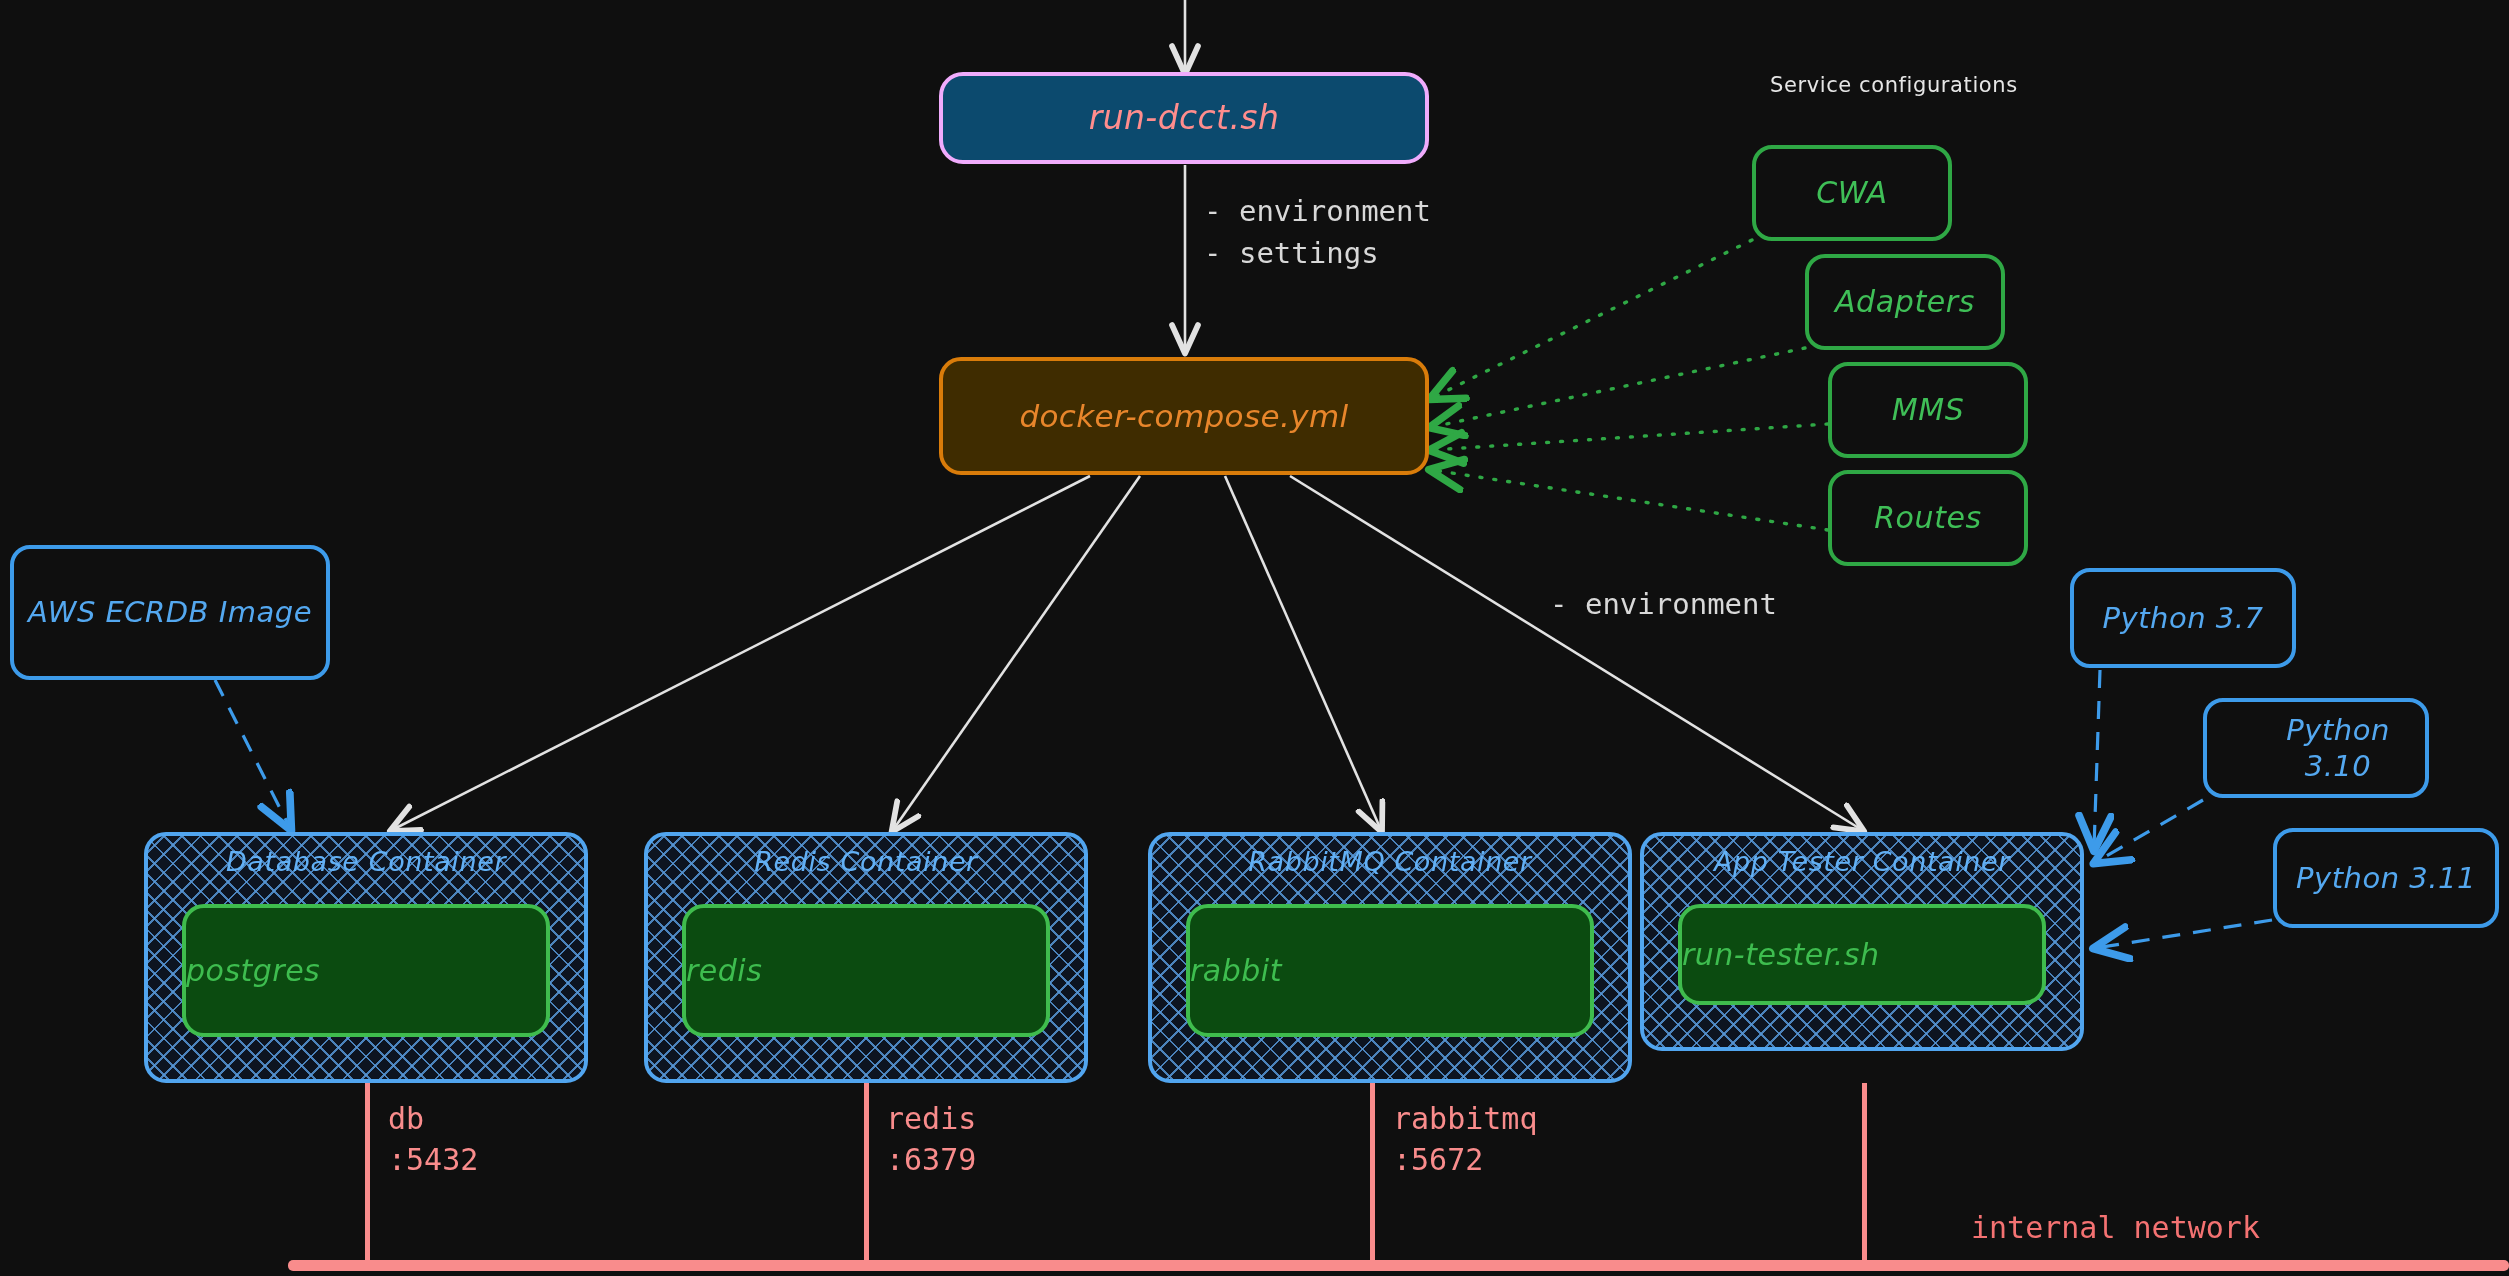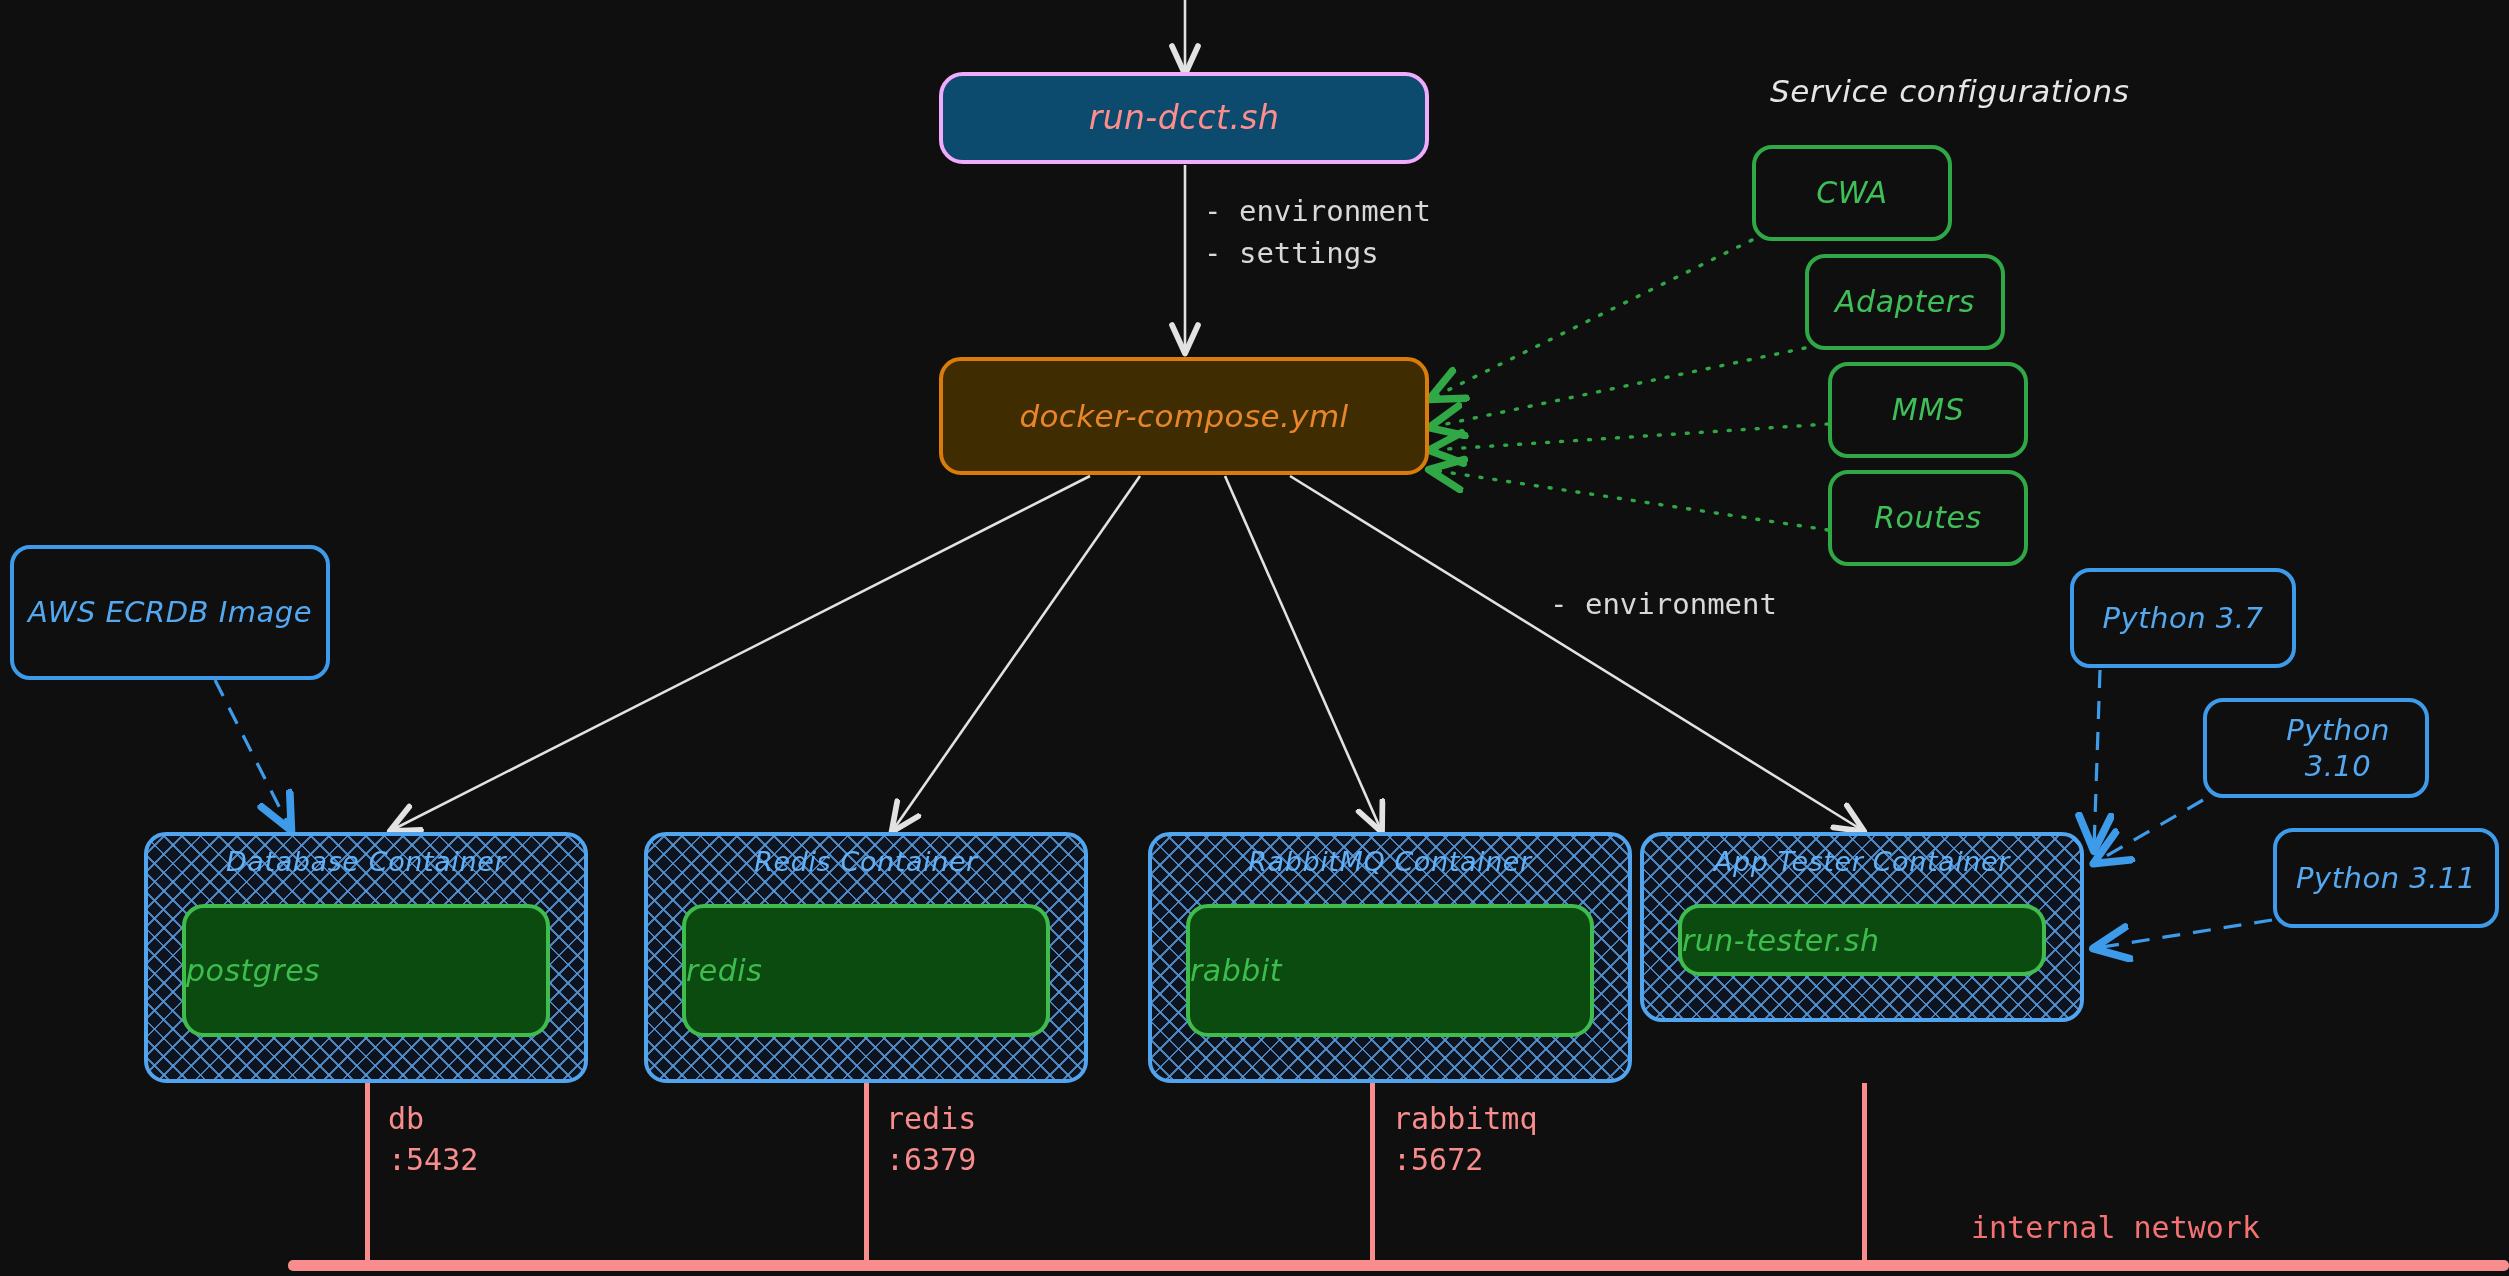--- a/index.html
+++ b/index.html
@@ -152,22 +152,21 @@
     color: #d8d8d8;
     font-family: "DejaVu Sans Mono", monospace;
     font-size: 29px;
     line-height: 1.45;
     white-space: pre;
   }
   .section-title {
     position: absolute;
     color: #e6e6e6;
     font-family: "DejaVu Sans", sans-serif;
-    font-size: 31px;
-    font-style: italic;
+    font-size: 21px;
     letter-spacing: 0.6px;
     white-space: nowrap;
   }
   .net-label {
     position: absolute;
     color: #f98c8c;
     font-family: "DejaVu Sans Mono", monospace;
     font-size: 30px;
     line-height: 1.35;
     white-space: pre;
@@ -322,21 +321,21 @@
     </div>
   </div>
 
   <div class="container-box" style="left:1148px; top:832px; width:484px; height:251px;">
     <div class="container-title">RabbitMQ Container</div>
     <div class="service-box">
       <span class="service-label">rabbit</span>
     </div>
   </div>
 
-  <div class="container-box" style="left:1640px; top:832px; width:444px; height:190px;">
+  <div class="container-box" style="left:1640px; top:832px; width:444px; height:219px;">
     <div class="container-title">App Tester Container</div>
     <div class="service-box">
       <span class="service-label">run-tester.sh</span>
     </div>
   </div>
 
   <div class="net-stem" style="left:365px; top:1083px; height:183px;"></div>
   <div class="net-stem" style="left:864px; top:1083px; height:183px;"></div>
   <div class="net-stem" style="left:1370px; top:1083px; height:183px;"></div>
   <div class="net-stem" style="left:1862px; top:1083px; height:183px;"></div>

